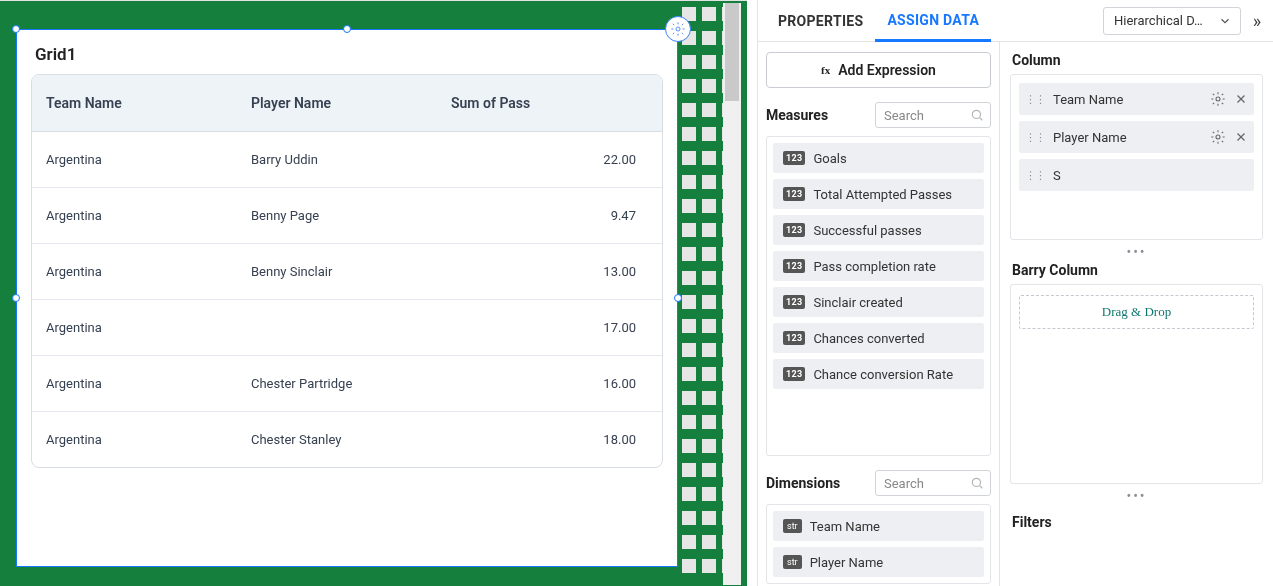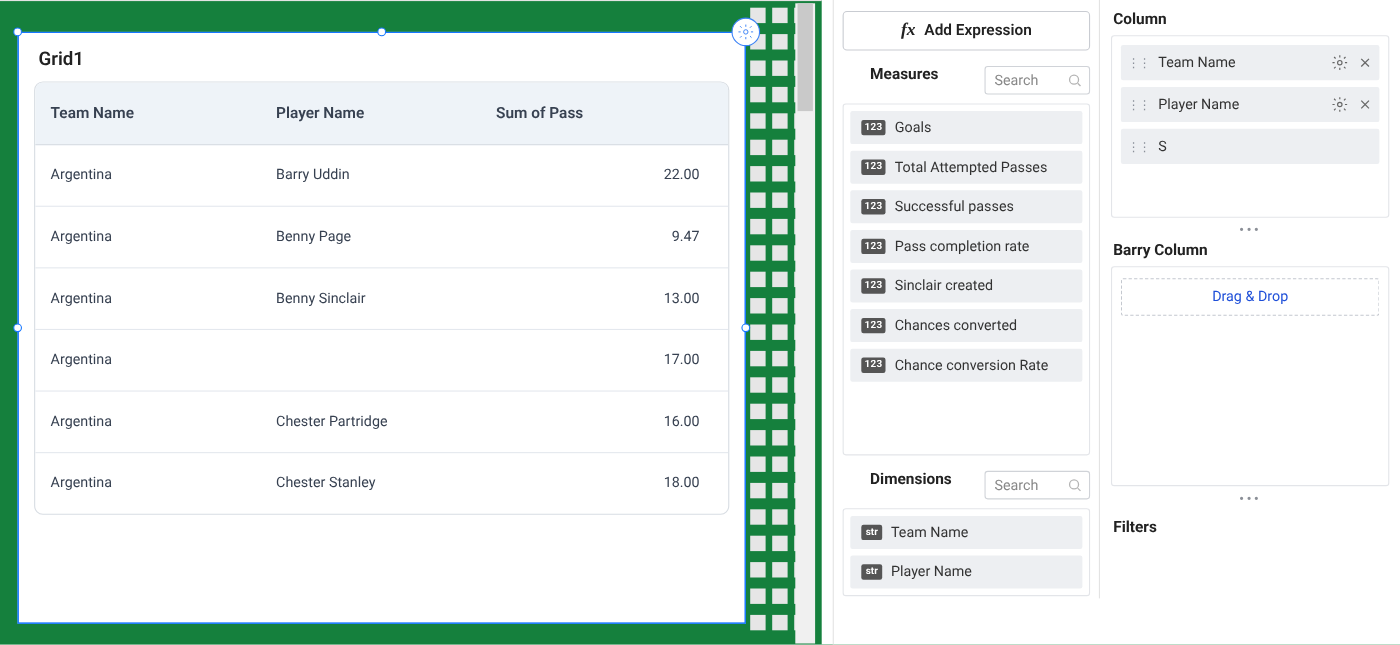--- a/index.html
+++ b/index.html
@@ -37,40 +37,40 @@
 .tabs-gap{flex:1}
 .data-select { height:28px; border:1px solid #d0d3d8; border-radius:3px; padding:0 28px 0 10px; font-size:13px; color:#333; display:flex; align-items:center; position:relative; min-width:138px; white-space:nowrap; overflow:hidden; text-overflow:ellipsis;}
 .data-select .chev{position:absolute;right:8px;top:6px}
 .more-btn { width:32px; display:flex; align-items:center; justify-content:center; font-size:18px; color:#444; cursor:pointer; }
 
 .panel-cols { display:flex; height:calc(100% - 42px); }
 .colA { width:242px; border-right:1px solid #e3e3e3; padding:10px 8px 0 8px; display:flex; flex-direction:column; gap:8px; overflow:hidden; }
 .colB { flex:1; padding:8px 10px 0 10px; overflow:hidden; position:relative; }
 
 .btn-wide { height:36px; border:1px solid #c9ccd2; border-radius:4px; background:#fff; display:flex; align-items:center; justify-content:center; gap:8px; font-size:14px; font-weight:600; color:#222; cursor:pointer; }
-.fx { font-style:italic; font-family: "Times New Roman", serif; font-size:16px; }
-
-.section-hdr { display:flex; gap:8px; margin-top:6px;margin-left:25px; }
+.fx { font-family: "Times New Roman", serif; font-size:11px; }
+
+.section-hdr { display:flex; align-items:center; gap:8px; margin-top:6px; }
 .section-hdr .lbl { font-size:14px; font-weight:700; color:#222; flex:1; }
-.search-box { height:26px; border:1px solid #d0d3d8; border-radius:3px; display:flex; align-items:center; padding:0 6px 0 8px; width:96px; color:#888; font-size:13px; }
+.search-box { height:26px; border:1px solid #d0d3d8; border-radius:3px; display:flex; align-items:center; padding:0 6px 0 8px; width:116px; color:#888; font-size:13px; }
 .search-box svg{margin-left:auto;opacity:.55}
 
 .measure-list, .dim-list { border:1px solid #e3e5e9; border-radius:3px; padding:6px; display:flex; flex-direction:column; gap:6px; }
 .measure-list{ min-height:320px; }
 .chip { height:30px; background:#edeff2; border-radius:2px; display:flex; align-items:center; gap:8px; padding:0 10px; font-size:13px; color:#333; }
 .badge123 { background:#555; color:#fff; font-size:9px; font-weight:700; padding:2px 3px; border-radius:2px; letter-spacing:.3px; }
-.badgestr { background:#555; color:#fff; font-size:9px; font-weight:700; padding:2px 4px; border-radius:2px; }
+.badgestr { background:#555; color:#fff; font-size:9px; font-weight:400; padding:2px 4px; border-radius:2px; }
 
 .sec-title { font-size:14px; font-weight:700; color:#222; margin:2px 0 6px 2px; }
 .drop-zone { border:1px solid #e3e5e9; border-radius:3px; padding:8px; min-height:70px; }
 .pill { height:32px; background:#edeff2; border-radius:2px; display:flex; align-items:center; padding:0 6px 0 6px; font-size:13px; color:#333; gap:8px; margin-bottom:6px; }
 .pill .grip { color:#8a8f99; font-size:11px; letter-spacing:-1px; cursor:grab; }
 .pill .name{flex:1}
 .pill .gear, .pill .x { color:#666; cursor:pointer; display:flex; }
-.drop-placeholder { height:34px; border:1px dashed #c4c8cf; border-radius:2px; display:flex; align-items:center; justify-content:center; color:#1d4ed8; font-size:13px; margin-top:2px; }
+.drop-placeholder { height:34px; border:1px dashed #c4c8cf; border-radius:2px; display:flex; align-items:center; justify-content:center; color:#0f766e; font-size:13px; margin-top:2px;font-family:Liberation Serif, serif; }
 .dots-mid{ color:#8b8f97; text-align:center; font-size:14px; letter-spacing:2px; margin-top:4px; user-select:none;}
 .filters-lbl{font-size:14px;font-weight:700;color:#222;margin-top:10px;margin-left:2px}
 
 svg{display:block}
 </style>
 </head>
 <body>
 
 <div class="canvas-wrap">
   <div class="square-grid">
@@ -200,20 +200,34 @@
             <div class="dt-cell c1">Argentina</div>
             <div class="dt-cell c2">Chester Stanley</div>
             <div class="dt-cell c3">18.00</div>
           </div>
         </div>
     </div>
   </div>
 </div>
 
 <div class="rpanel">
+  <div class="tabs">
+    <div class="tab">PROPERTIES</div>
+    <div class="tab active">ASSIGN DATA</div>
+    <div class="tabs-gap"></div>
+    <div class="data-select">
+      <span>Hierarchical D…</span>
+      <span class="chev">
+          <svg width="14" height="14" viewBox="0 0 24 24" fill="none" stroke="#555" stroke-width="2">
+            <polyline points="6 9 12 15 18 9"></polyline>
+          </svg>
+        </span>
+    </div>
+    <div class="more-btn">»</div>
+  </div>
 
   <div class="panel-cols">
 
     <div class="colA">
       <div class="btn-wide">
         <span class="fx">fx</span>
         <span>Add Expression</span>
       </div>
 
       <div class="section-hdr">

